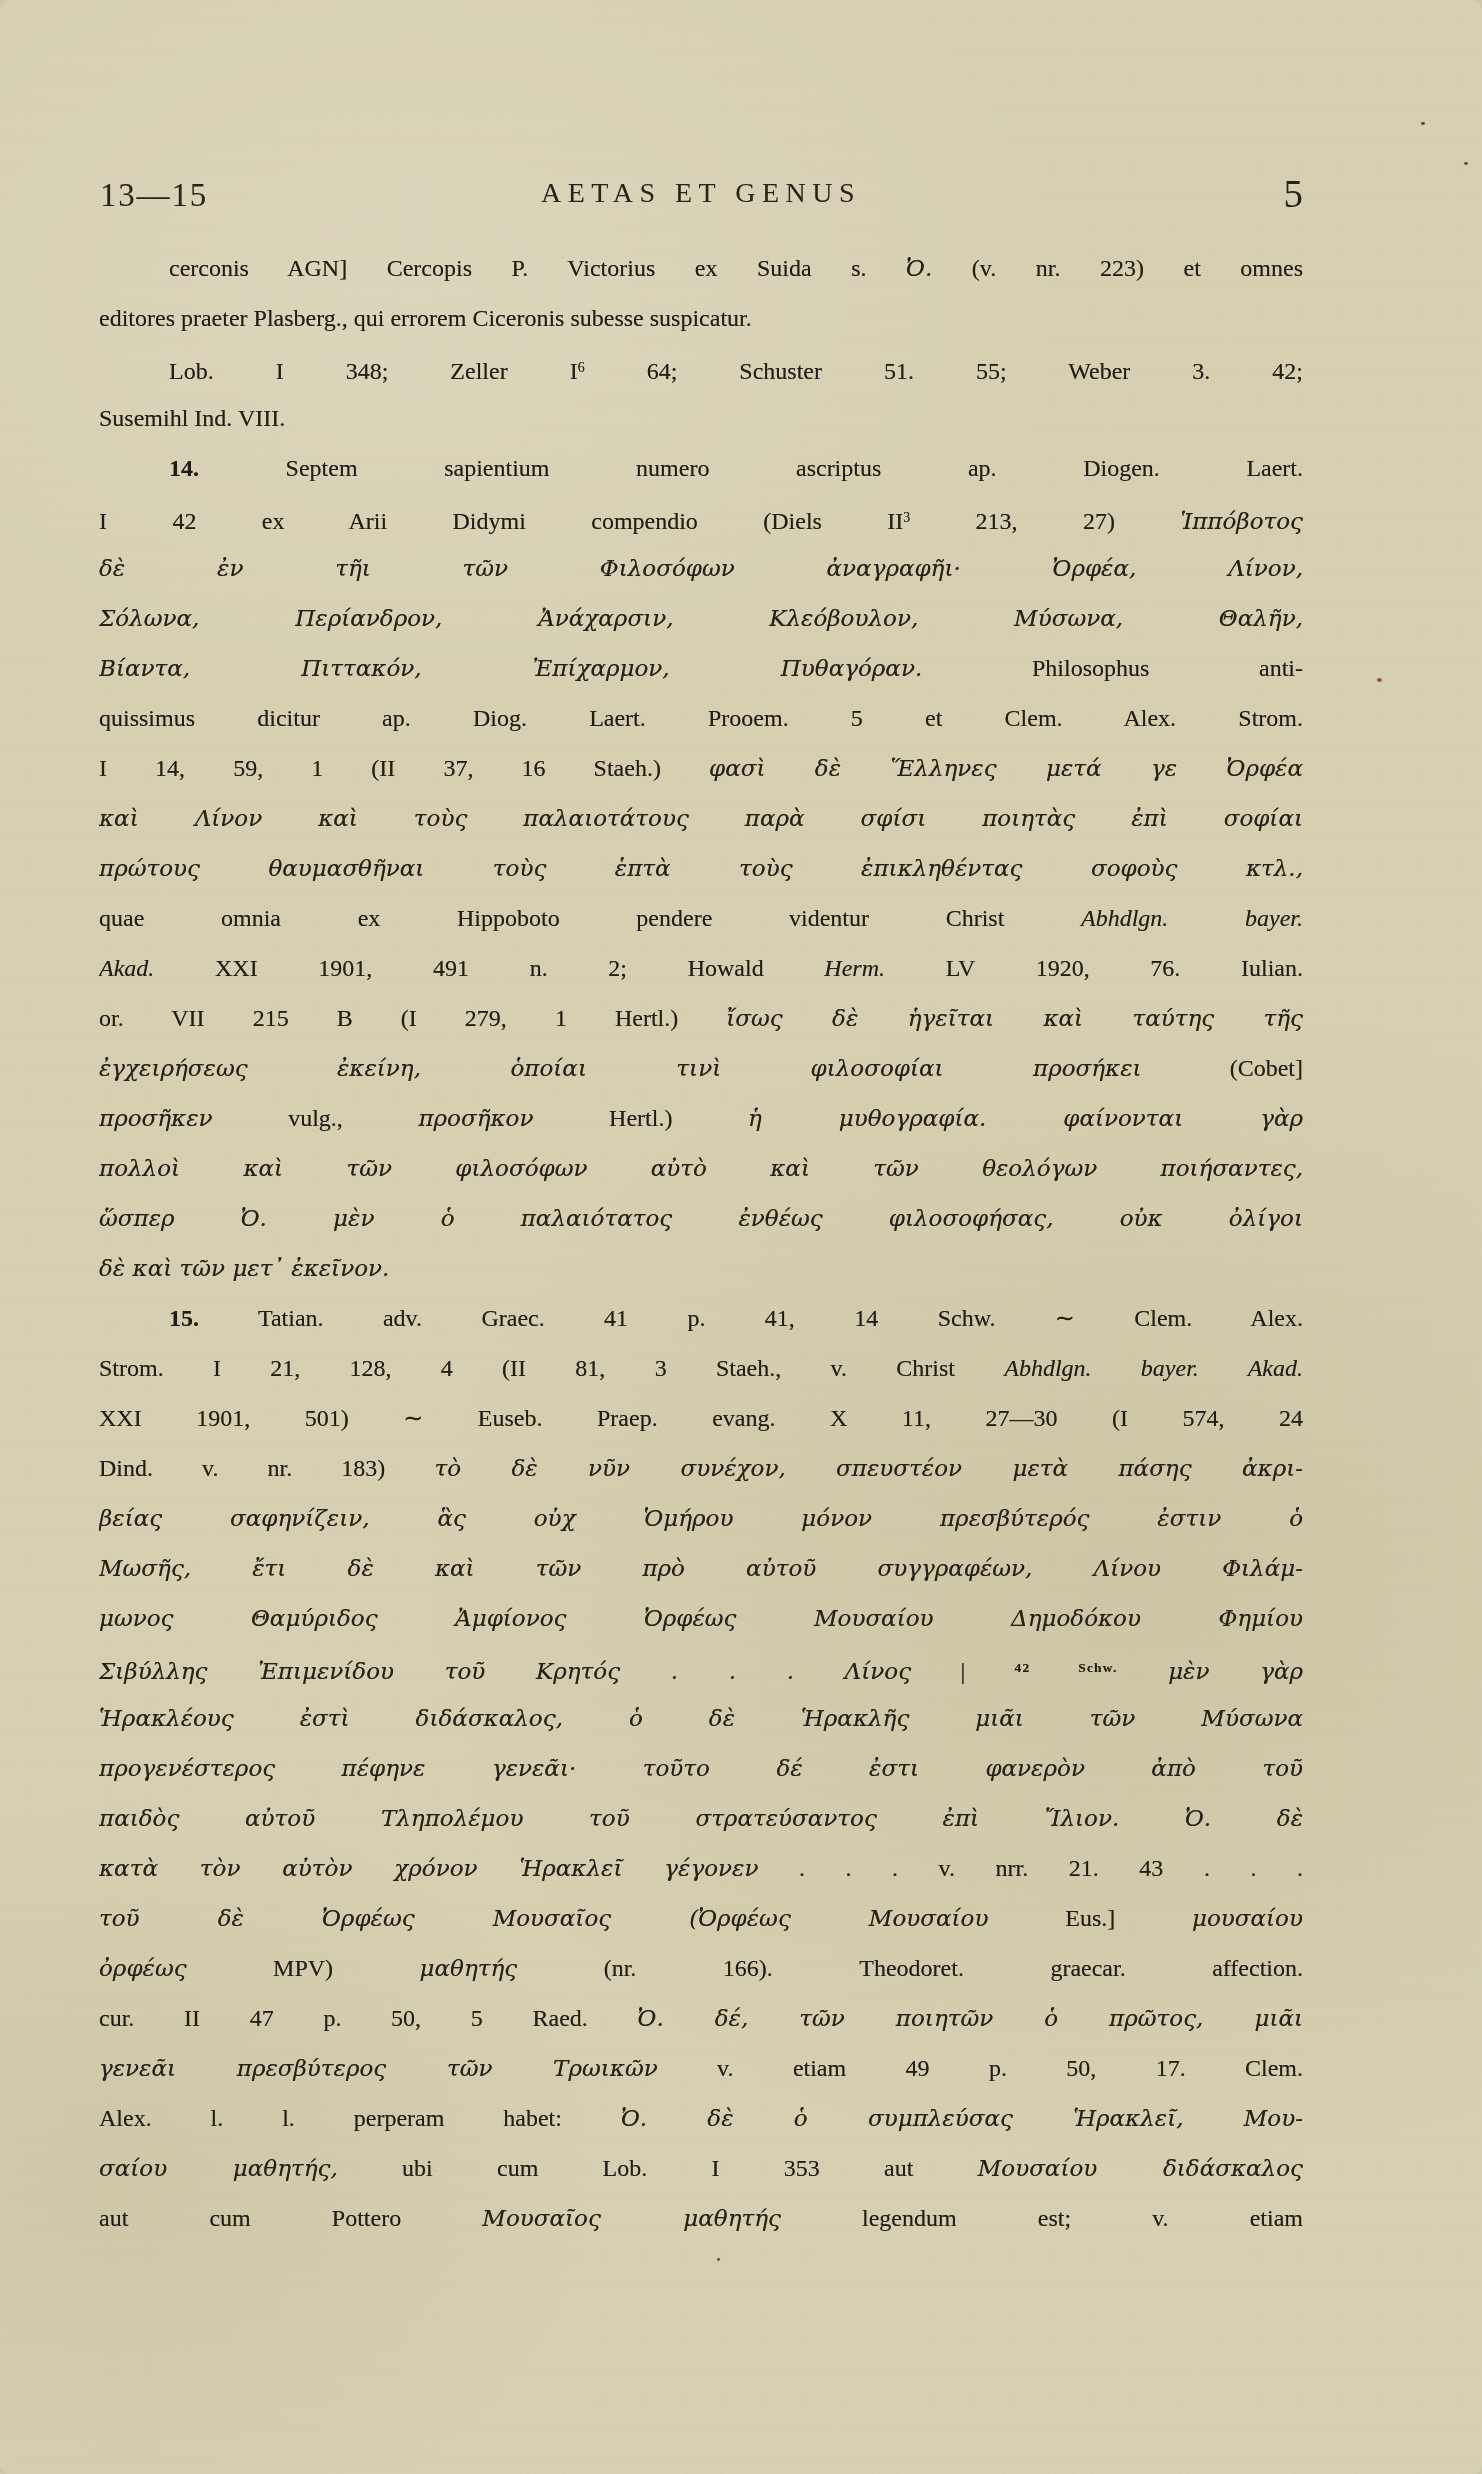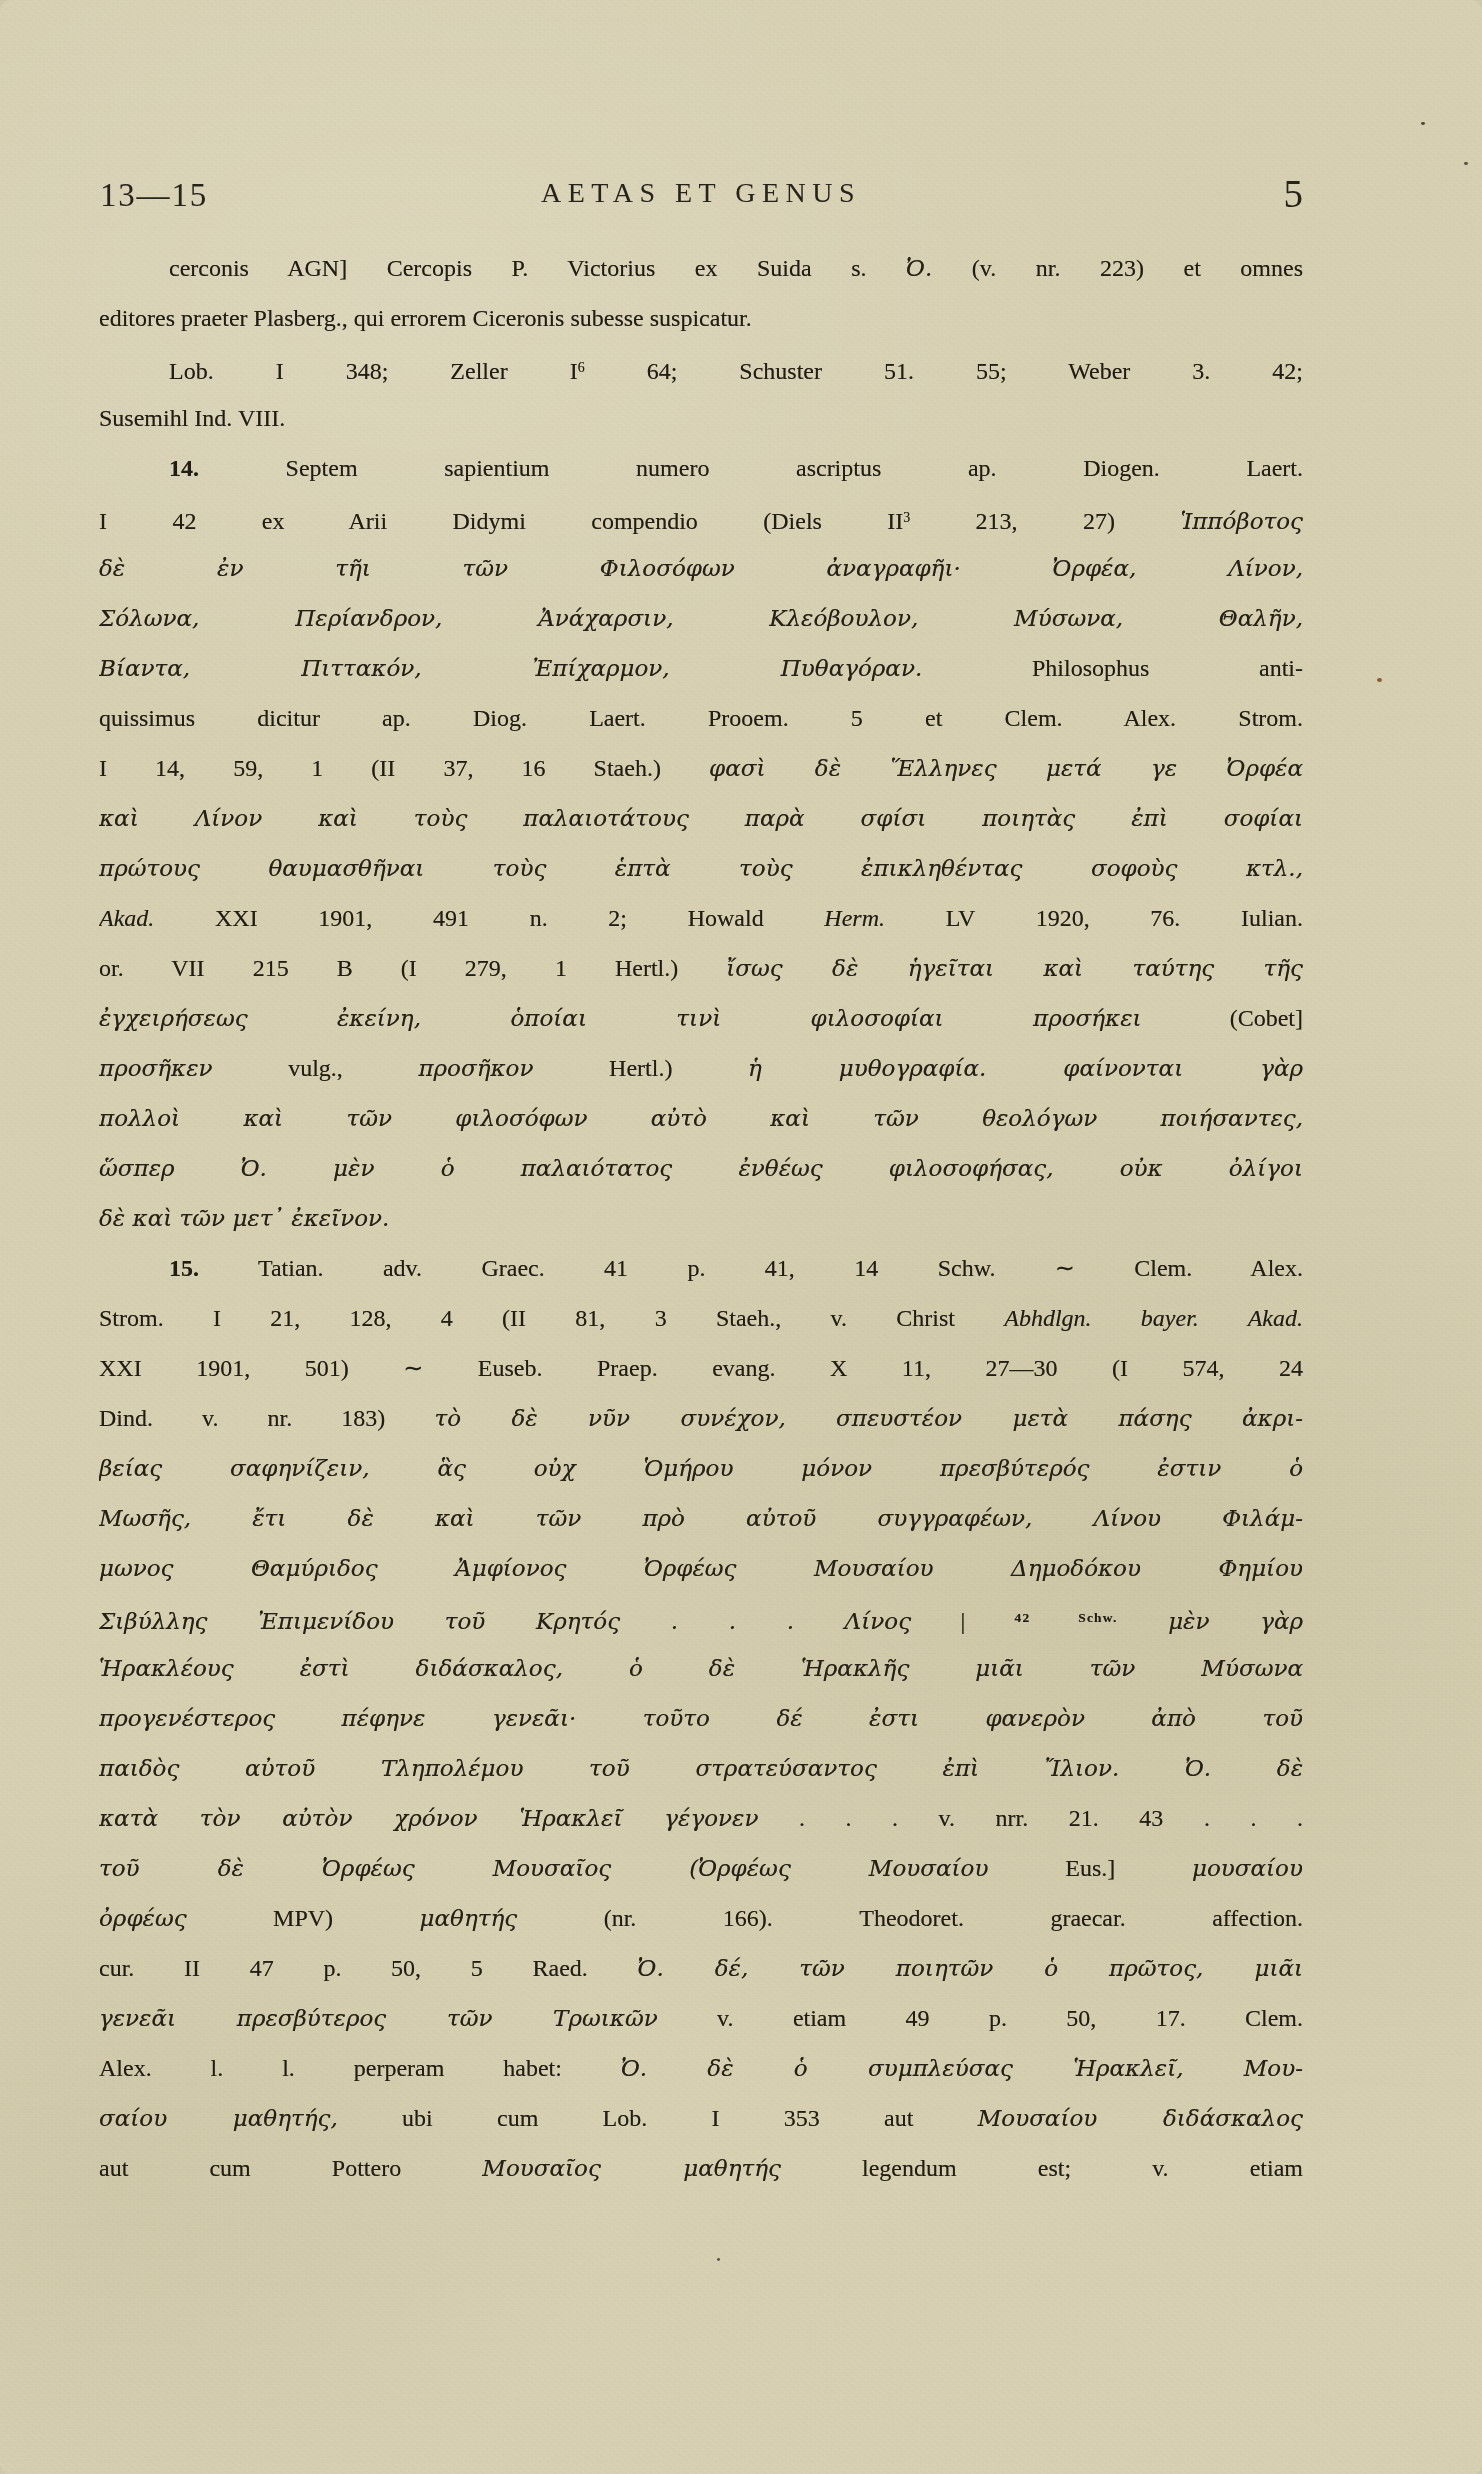--- a/index.html
+++ b/index.html
@@ -76,20 +76,21 @@
       <div class="line end"><span class="sr">Susemihl Ind. VIII.</span></div>
       <div class="line ind"><span class="sb">14.</span><span class="sr"> Septem sapientium numero ascriptus ap. Diogen. Laert.</span></div>
       <div class="line"><span class="sr">I 42 ex Arii Didymi compendio (Diels II</span><span class="ss">3</span><span class="sr"> 213, 27) </span><span class="sg">Ἱππόβοτος</span></div>
       <div class="line"><span class="sg">δὲ ἐν τῆι τῶν Φιλοσόφων ἀναγραφῆι· Ὀρφέα, Λίνον,</span></div>
       <div class="line"><span class="sg">Σόλωνα, Περίανδρον, Ἀνάχαρσιν, Κλεόβουλον, Μύσωνα, Θαλῆν,</span></div>
       <div class="line"><span class="sg">Βίαντα, Πιττακόν, Ἐπίχαρμον, Πυθαγόραν.</span><span class="sr"> Philosophus anti-</span></div>
       <div class="line"><span class="sr">quissimus dicitur ap. Diog. Laert. Prooem. 5 et Clem. Alex. Strom.</span></div>
       <div class="line"><span class="sr">I 14, 59, 1 (II 37, 16 Staeh.) </span><span class="sg">φασὶ δὲ Ἕλληνες μετά γε Ὀρφέα</span></div>
       <div class="line"><span class="sg">καὶ Λίνον καὶ τοὺς παλαιοτάτους παρὰ σφίσι ποιητὰς ἐπὶ σοφίαι</span></div>
       <div class="line"><span class="sg">πρώτους θαυμασθῆναι τοὺς ἑπτὰ τοὺς ἐπικληθέντας σοφοὺς κτλ.,</span></div>
+      <div class="line"><span class="sr">quae omnia ex Hippoboto pendere videntur Christ </span><span class="si">Abhdlgn. bayer.</span></div>
       <div class="line"><span class="si">Akad.</span><span class="sr"> XXI 1901, 491 n. 2; Howald </span><span class="si">Herm.</span><span class="sr"> LV 1920, 76. Iulian.</span></div>
       <div class="line"><span class="sr">or. VII 215 B (I 279, 1 Hertl.) </span><span class="sg">ἴσως δὲ ἡγεῖται καὶ ταύτης τῆς</span></div>
       <div class="line"><span class="sg">ἐγχειρήσεως ἐκείνη, ὁποίαι τινὶ φιλοσοφίαι προσήκει</span><span class="sr"> (Cobet]</span></div>
       <div class="line"><span class="sg">προσῆκεν</span><span class="sr"> vulg., </span><span class="sg">προσῆκον</span><span class="sr"> Hertl.) </span><span class="sg">ἡ μυθογραφία. φαίνονται γὰρ</span></div>
       <div class="line"><span class="sg">πολλοὶ καὶ τῶν φιλοσόφων αὐτὸ καὶ τῶν θεολόγων ποιήσαντες,</span></div>
       <div class="line"><span class="sg">ὥσπερ Ὀ. μὲν ὁ παλαιότατος ἐνθέως φιλοσοφήσας, οὐκ ὀλίγοι</span></div>
       <div class="line end"><span class="sg">δὲ καὶ τῶν μετ᾽ ἐκεῖνον.</span></div>
       <div class="line ind"><span class="sb">15.</span><span class="sr"> Tatian. adv. Graec. 41 p. 41, 14 Schw. ∼ Clem. Alex.</span></div>
       <div class="line"><span class="sr">Strom. I 21, 128, 4 (II 81, 3 Staeh., v. Christ </span><span class="si">Abhdlgn. bayer. Akad.</span></div>
       <div class="line"><span class="sr">XXI 1901, 501) ∼ Euseb. Praep. evang. X 11, 27—30 (I 574, 24</span></div>

